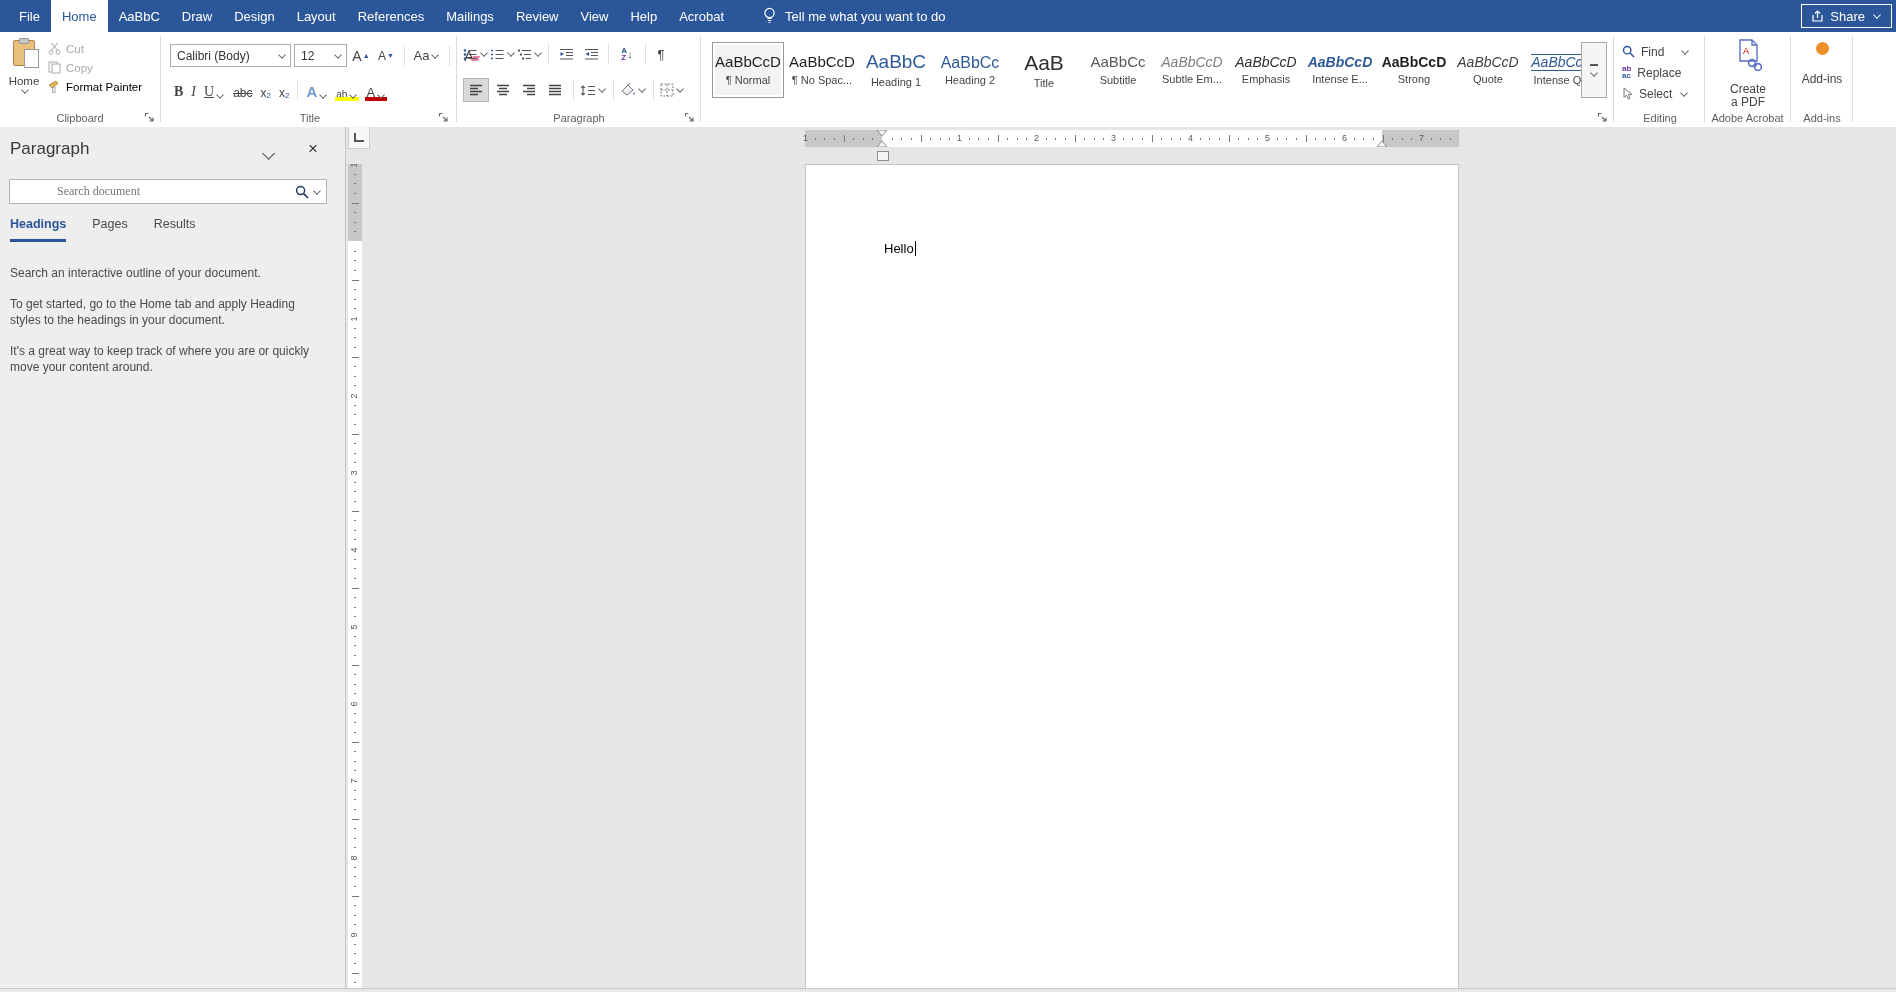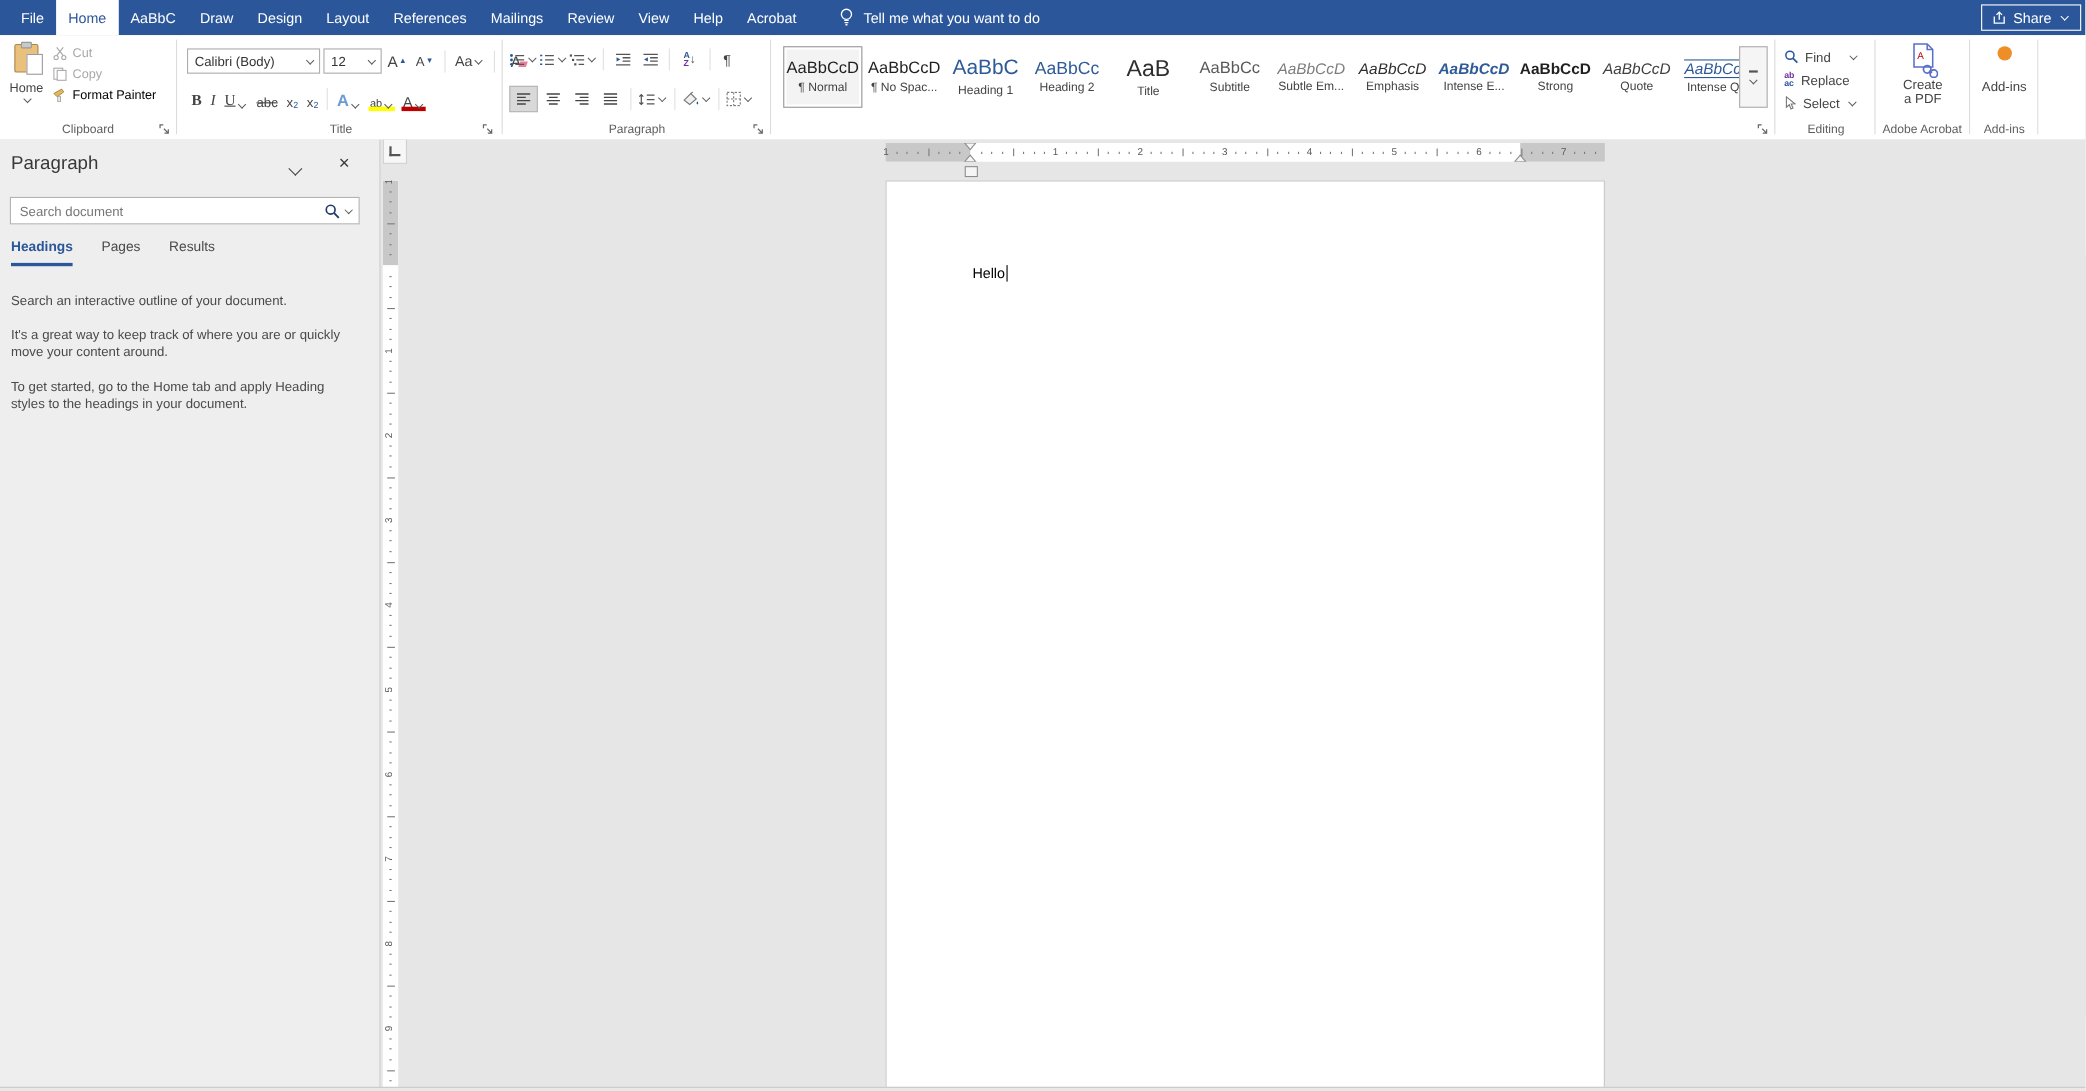--- a/index.html
+++ b/index.html
@@ -65,21 +65,21 @@
 
   
   .bigbtn{position:absolute;display:flex;flex-direction:column;align-items:center;font-size:12px;color:#444;line-height:13px;}
 
   
   .navpane{position:absolute;left:0;top:127px;width:345px;height:862px;background:#eeeeee;border-right:1px solid #c6c6c6;}
   .nav-title{position:absolute;left:10px;top:12px;font-size:17px;color:#383838;}
   .nav-collapse{position:absolute;left:264px;top:22px;width:8px;height:8px;border-right:1.5px solid #444;border-bottom:1.5px solid #444;transform:rotate(45deg);}
   .nav-close{position:absolute;left:308px;top:12px;font-size:17px;color:#383838;}
   .nav-search{position:absolute;left:9px;top:52px;width:316px;height:23px;background:#fff;border:1px solid #b5b2af;display:flex;align-items:center;}
-  .nav-search input{flex:1;border:none;outline:none;font-size:12px;color:#333;padding-left:8px;font-family:Liberation Sans, sans-serif;background:transparent;}
+  .nav-search input{flex:1;border:none;outline:none;font-size:12px;color:#333;padding-left:8px;font-family:Liberation Serif, serif;background:transparent;margin-left:39px;}
   .nav-search input::placeholder{color:#767676;}
   .nav-tabs{position:absolute;left:10px;top:90px;display:flex;gap:26px;font-size:12.5px;color:#4a4a4a;}
   .nav-tab{padding-bottom:8px;}
   .nav-tab.active{color:#2b579a;font-weight:700;border-bottom:3px solid #2b579a;}
   .nav-body{position:absolute;left:10px;top:138px;width:308px;font-size:12px;color:#4a4a4a;line-height:16.5px;}
   .nav-para{margin:0 0 14px 0;}
 
   
   .docarea{position:absolute;left:346px;top:127px;width:1550px;height:862px;background:#e6e6e6;overflow:hidden;}
   .page{position:absolute;left:459px;top:37px;width:652px;height:900px;background:#ffffff;border:1px solid #c6c6c6;}
@@ -512,21 +512,21 @@
     <div class="grp" style="left:1705px;width:85px;">
       <div class="bigbtn" style="left:16px;top:7px;width:54px;">
         <svg width="28" height="32" viewBox="0 0 28 32">
             <path d="M6 1 h12 l5 5 v16 h-17 Z" fill="#fff" stroke="#5b6fc9" stroke-width="1.4"></path>
             <path d="M18 1 v5 h5" fill="none" stroke="#5b6fc9" stroke-width="1.4"></path>
             <text x="9" y="15" font-size="9" fill="#c00000" font-family="Liberation Sans">A</text>
             <circle cx="18" cy="24" r="3.4" fill="none" stroke="#5b6fc9" stroke-width="1.6"></circle>
             <circle cx="24" cy="28" r="3.4" fill="none" stroke="#5b6fc9" stroke-width="1.6"></circle>
             <path d="M19.5 25.5 L22.5 27" stroke="#5b6fc9" stroke-width="1.6"></path>
           </svg>
-        <span style="margin-top:0;">Create</span>
+        <span style="margin-top:12px;">Create</span>
         <span>a PDF</span>
       </div>
       <div class="grp-label">Adobe Acrobat</div>
     </div>
 
     <div class="grp" style="left:1792px;width:60px;">
       <div class="bigbtn" style="left:3px;top:10px;width:54px;">
         <span style="width:13px;height:13px;border-radius:50%;background:#ed8e26;"></span>
         <span style="margin-top:18px;">Add-ins</span>
       </div>
@@ -551,23 +551,23 @@
         <div class="nav-tab active"><span>Headings</span></div>
 
         <div class="nav-tab"><span>Pages</span></div>
 
         <div class="nav-tab"><span>Results</span></div>
       </div>
     <div class="nav-body">
 
         <p class="nav-para">Search an interactive outline of your document.</p>
 
+        <p class="nav-para">To get started, go to the Home tab and apply Heading styles to the headings in your document.</p>
+
         <p class="nav-para">It's a great way to keep track of where you are or quickly move your content around.</p>
-
-        <p class="nav-para">To get started, go to the Home tab and apply Heading styles to the headings in your document.</p>
       </div>
   </div>
 
   <div class="docarea">
 
     <div class="tabsel">
         <span></span>
       </div>
 
     <div class="h-ruler" id="h-ruler">

